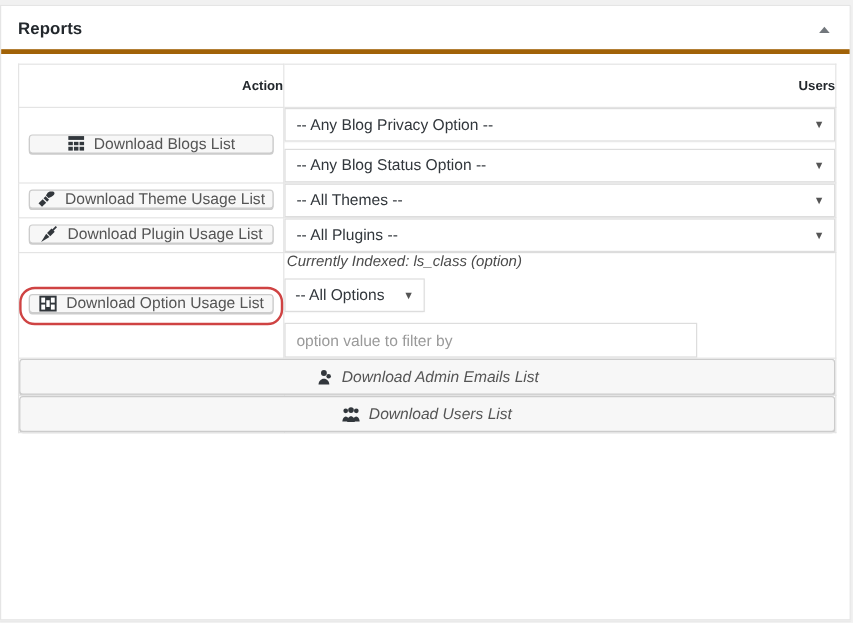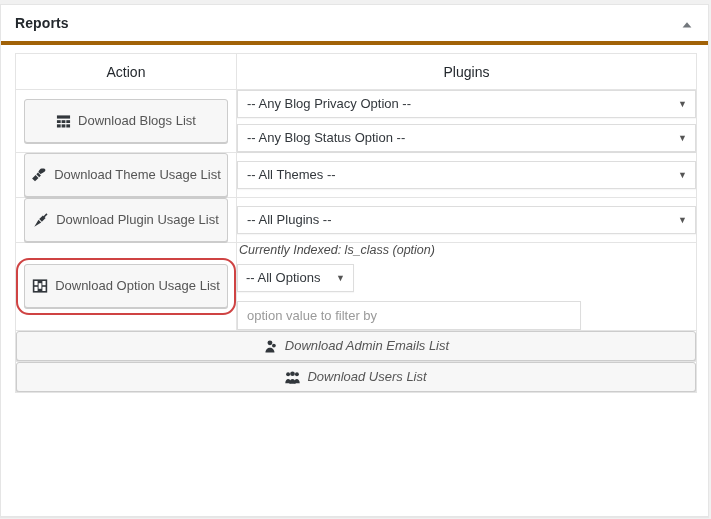--- a/index.html
+++ b/index.html
@@ -67,24 +67,24 @@
     table-layout: fixed;
   }
   .rep-table td, .rep-table th {
     border: 1px solid #e4e4e4;
     padding: 0;
     vertical-align: middle;
     background: #fff;
   }
   .rep-table th {
     height: 35px;
-    font-size: 14px;
-    font-weight: 400;
+    font-size: 11px;
+    font-weight: 700;
     color: #23282d;
-    text-align: center;
+    text-align: right;
     background: #fff;
   }
   .col-action { width: 221px; }
   .col-filter { width: 460px; }
 
   .cell-action {
     padding: 11px 0 11px 0;
     text-align: center;
   }
   .cell-filter {
@@ -94,21 +94,21 @@
     padding: 8px 8px;
   }
 
   
   .btn {
     display: inline-flex;
     align-items: center;
     justify-content: center;
     gap: 7px;
     box-sizing: border-box;
-    height: 44px;
+    height: 16px;
     padding: 0 12px;
     background: #f7f7f7;
     border: 1px solid #cccccc;
     border-radius: 3px;
     color: #555555;
     font-size: 13px;
     font-family: "Liberation Sans", sans-serif;
     line-height: 28px;
     cursor: pointer;
     white-space: nowrap;
@@ -210,21 +210,21 @@
   </div>
 
   <table class="rep-table">
     <colgroup>
       <col class="col-action">
       <col class="col-filter">
     </colgroup>
     <thead>
       <tr>
         <th>Action</th>
-        <th>Plugins</th>
+        <th>Users</th>
       </tr>
     </thead>
     <tbody>
 
       <tr>
         <td class="cell-action">
           <button class="btn btn-action">
             <span class="ico">
               <svg width="15" height="15" viewBox="0 0 16 16" aria-hidden="true">
                 <rect x="1" y="1.5" width="14" height="3.4" fill="#32373c"></rect>

